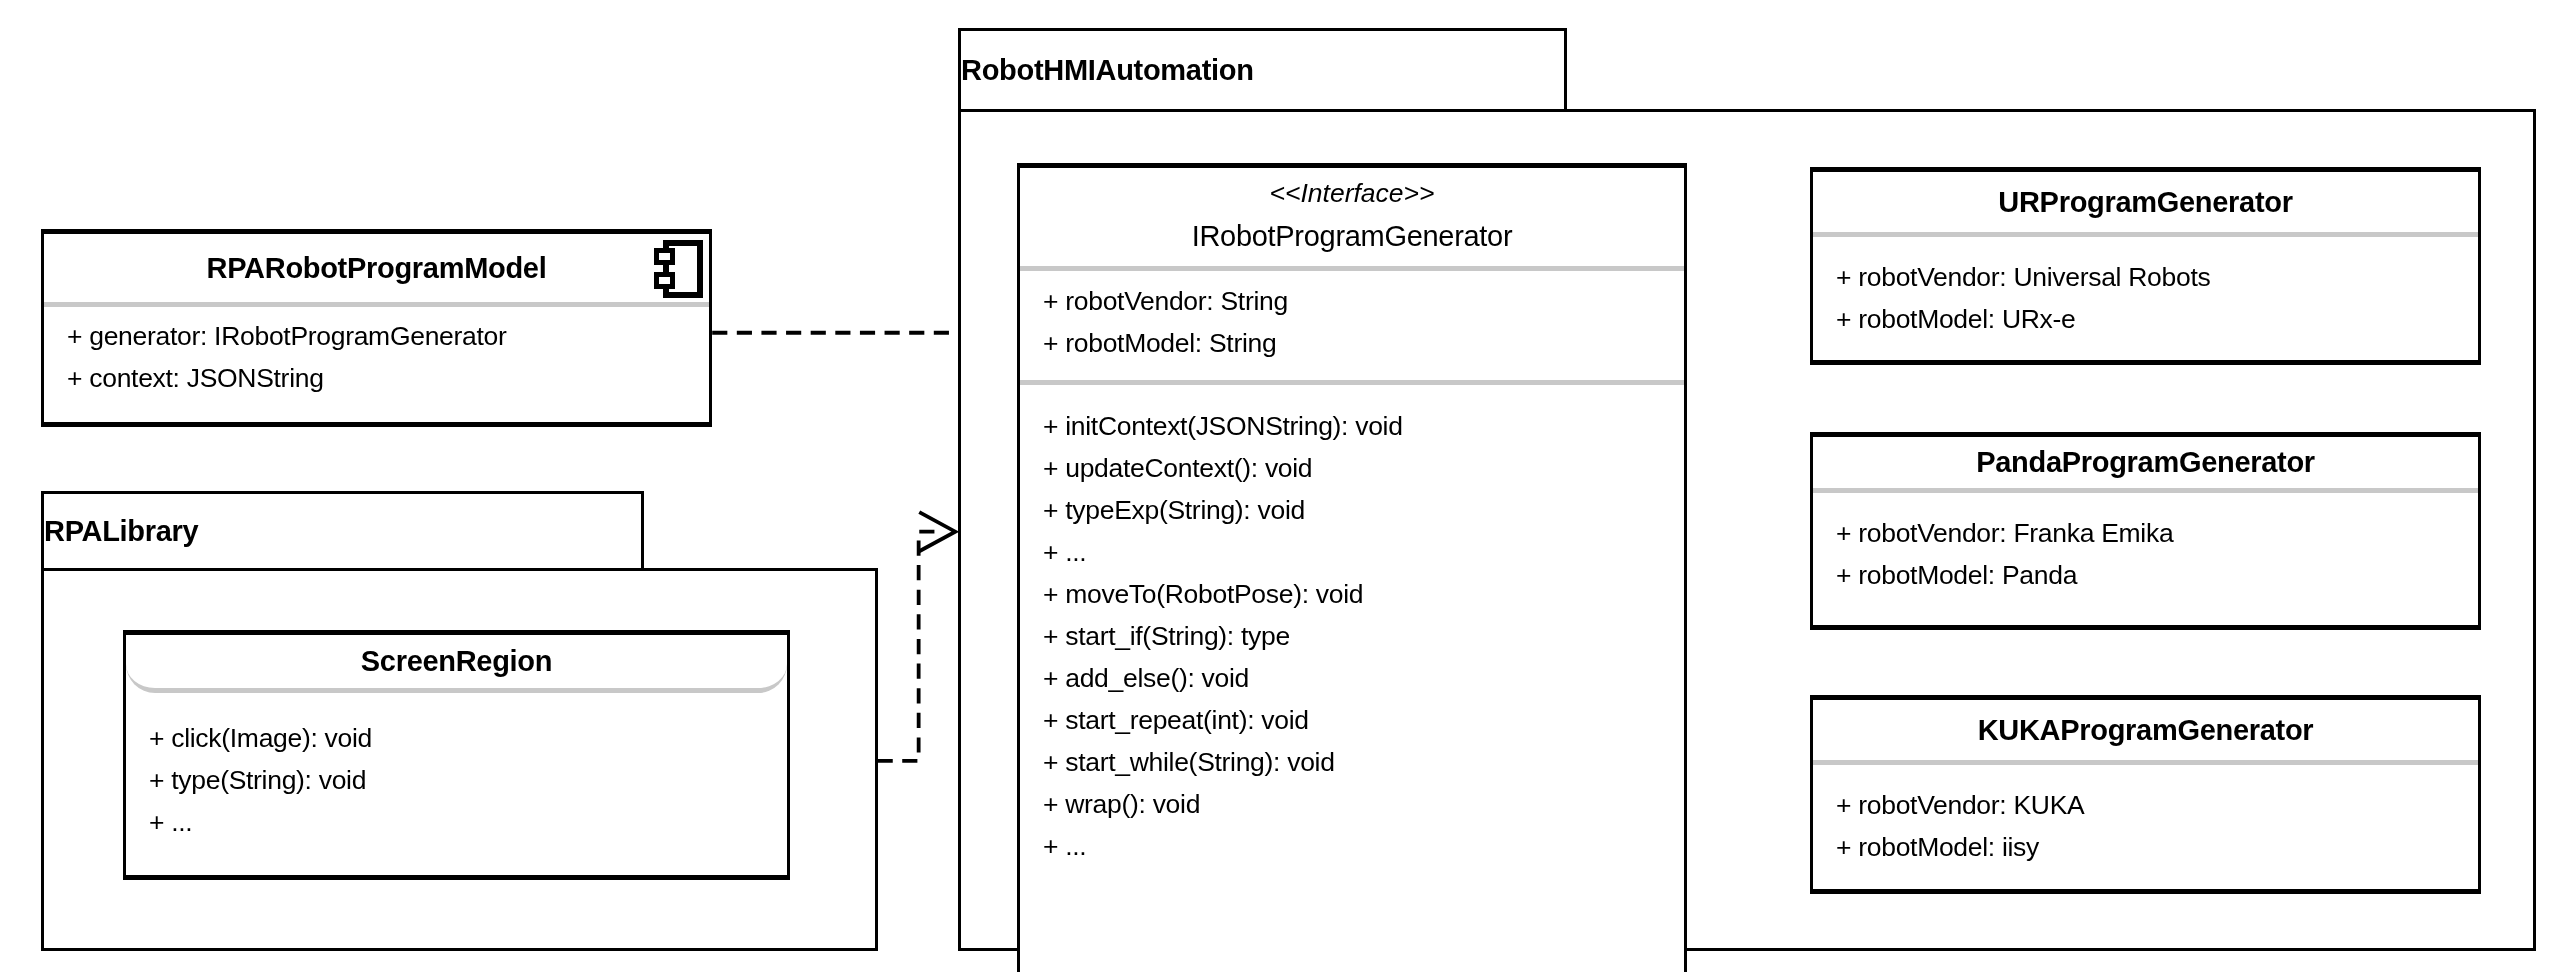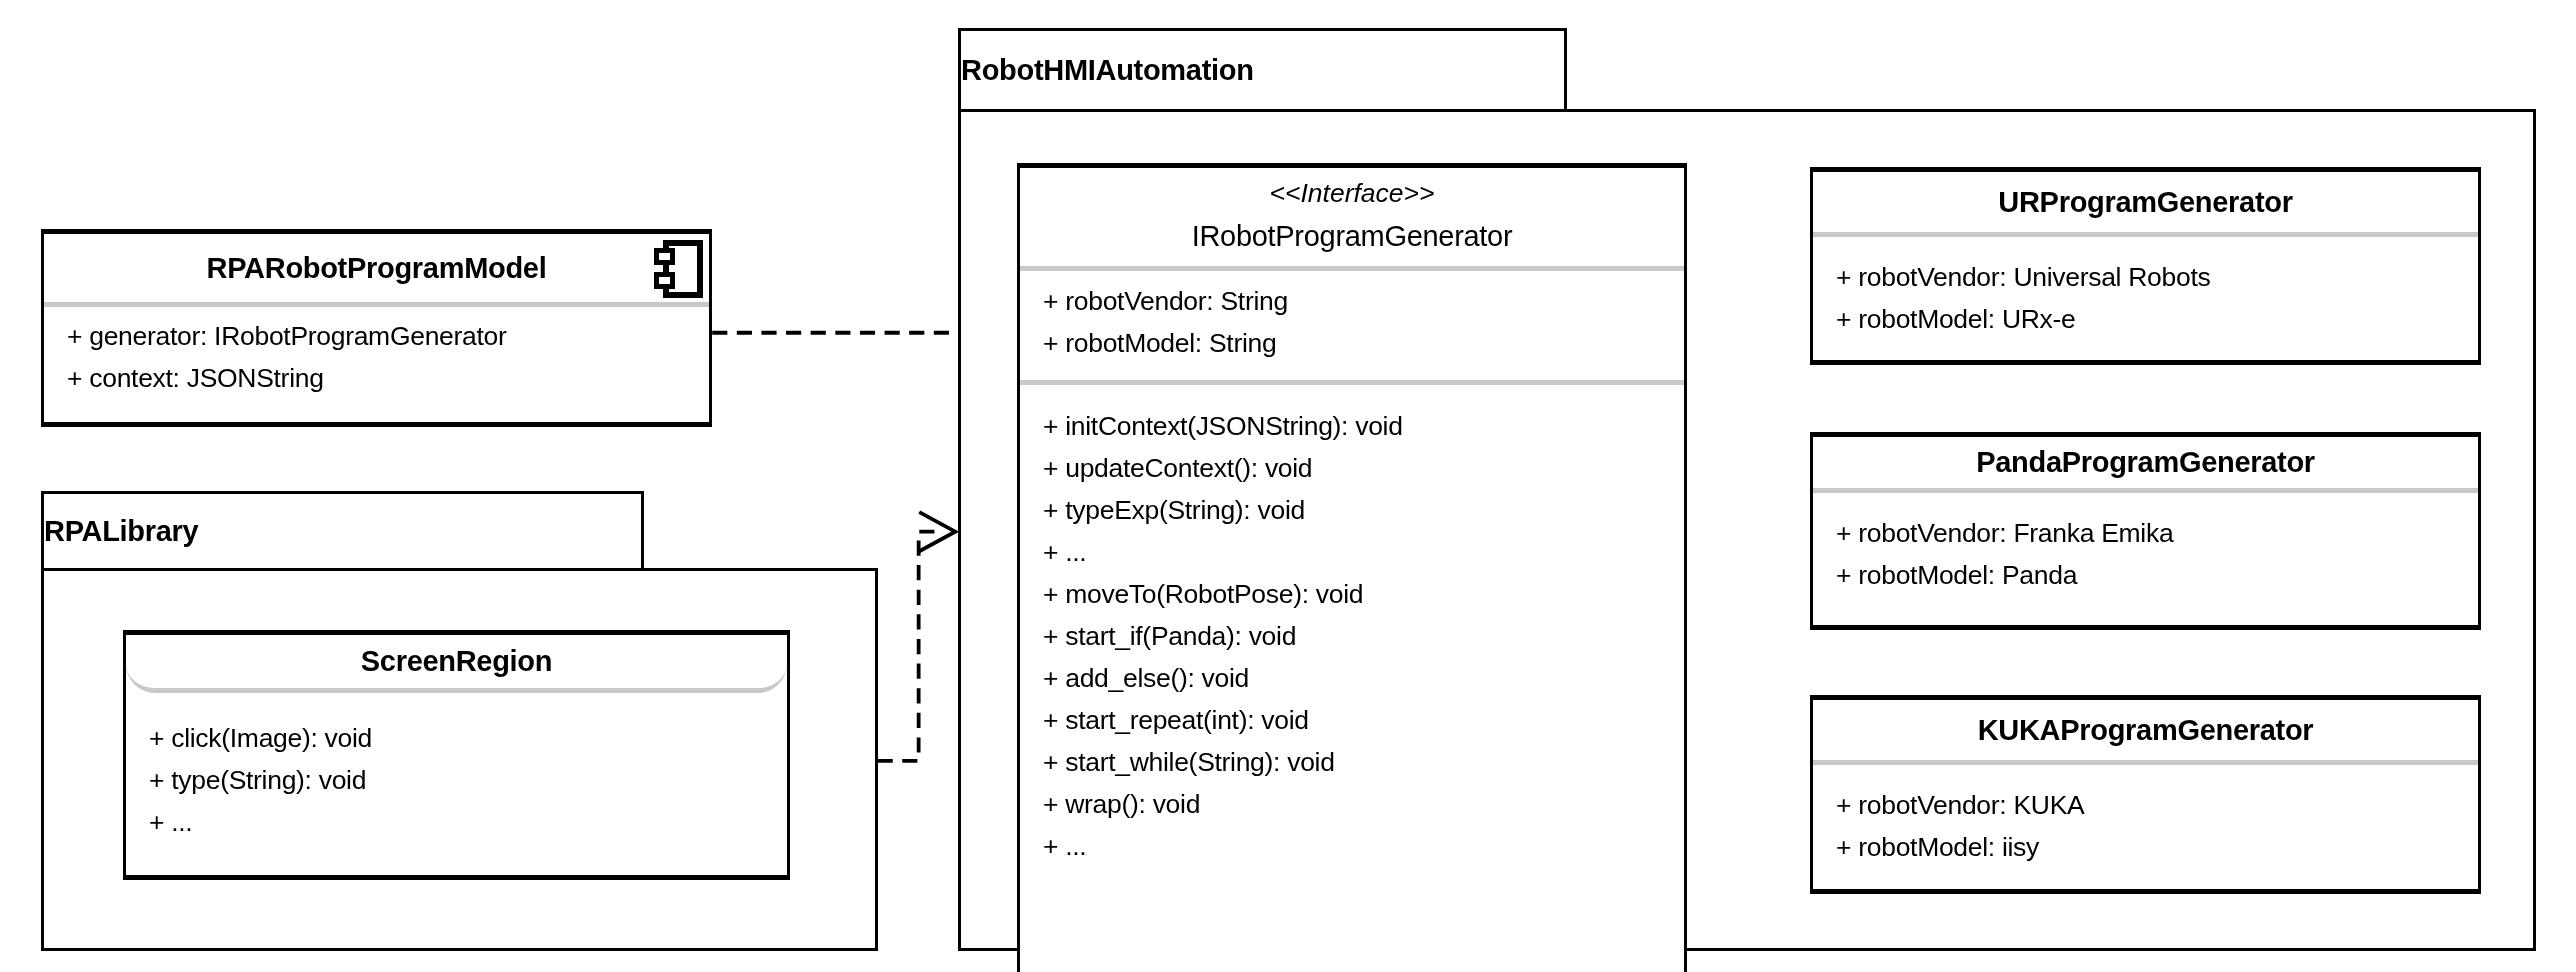--- a/index.html
+++ b/index.html
@@ -145,21 +145,21 @@
     <div class="members iface-attrs" style="padding-top:8.8px;height:114px;">
       <div class="line">+ robotVendor: String</div>
       <div class="line">+ robotModel: String</div>
     </div>
     <div class="members" style="padding-top:20px;">
       <div class="line" style="line-height:42px;">+ initContext(JSONString): void</div>
       <div class="line" style="line-height:42px;">+ updateContext(): void</div>
       <div class="line" style="line-height:42px;">+ typeExp(String): void</div>
       <div class="line" style="line-height:42px;">+ ...</div>
       <div class="line" style="line-height:42px;">+ moveTo(RobotPose): void</div>
-      <div class="line" style="line-height:42px;">+ start_if(Panda): void</div>
+      <div class="line" style="line-height:42px;">+ start_if(String): type</div>
       <div class="line" style="line-height:42px;">+ add_else(): void</div>
       <div class="line" style="line-height:42px;">+ start_repeat(int): void</div>
       <div class="line" style="line-height:42px;">+ start_while(String): void</div>
       <div class="line" style="line-height:42px;">+ wrap(): void</div>
       <div class="line" style="line-height:42px;">+ ...</div>
     </div>
   </div>
 
   <div class="cls z3" style="left:1810px;top:167px;width:671px;height:198px;">
     <div class="hdr" style="height:65px;">

